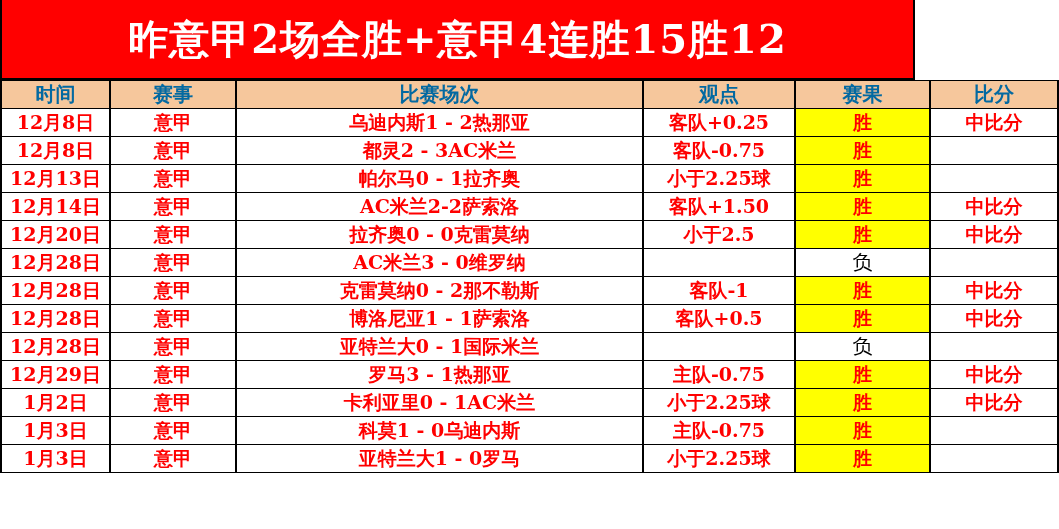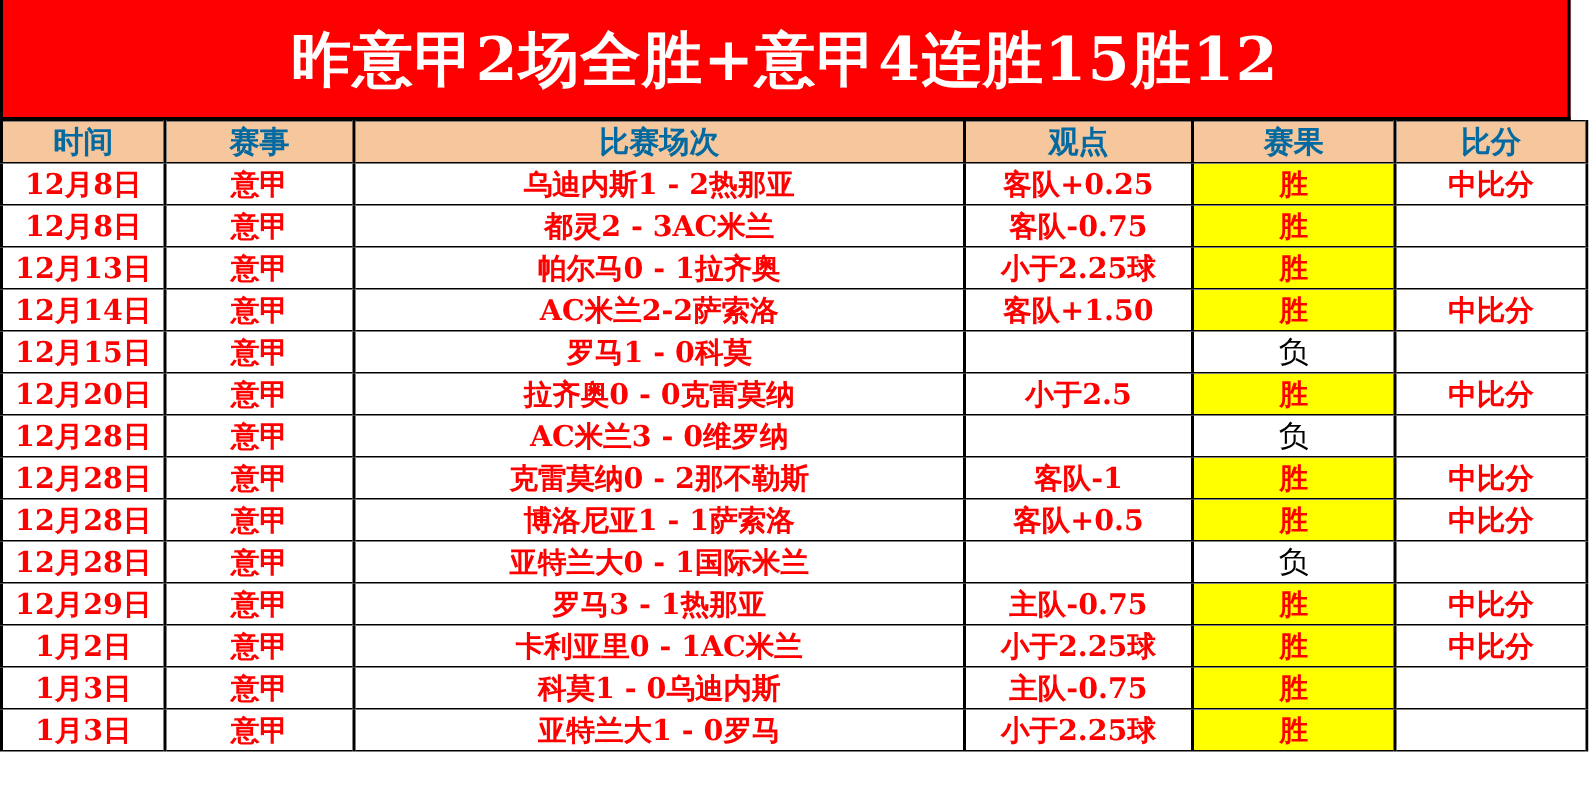--- a/index.html
+++ b/index.html
@@ -8,21 +8,21 @@
     background: #ffffff;
   }
   body {
     width: 1059px;
     height: 529px;
     overflow: hidden;
     font-family: "DejaVu Serif", "Liberation Serif", serif;
   }
   .banner {
     box-sizing: border-box;
-    width: 1047px;
+    width: 915px;
     height: 80px;
     background: var(--banner-bg, #FF0000);
     border-left: 2px solid var(--border, #000);
     border-right: 2px solid var(--border, #000);
     border-bottom: 2px solid var(--border, #000);
     display: flex;
     align-items: center;
     justify-content: center;
   }
   .banner-title {
@@ -132,28 +132,20 @@
       </tr>
       <tr>
         <td>12月14日</td>
         <td>意甲</td>
         <td>AC米兰2-2萨索洛</td>
         <td>客队+1.50</td>
         <td class="result-win">胜</td>
         <td>中比分</td>
       </tr>
       <tr>
-        <td>12月15日</td>
-        <td>意甲</td>
-        <td>罗马1 - 0科莫</td>
-        <td></td>
-        <td class="result-loss">负</td>
-        <td></td>
-      </tr>
-      <tr>
         <td>12月20日</td>
         <td>意甲</td>
         <td>拉齐奥0 - 0克雷莫纳</td>
         <td>小于2.5</td>
         <td class="result-win">胜</td>
         <td>中比分</td>
       </tr>
       <tr>
         <td>12月28日</td>
         <td>意甲</td>

